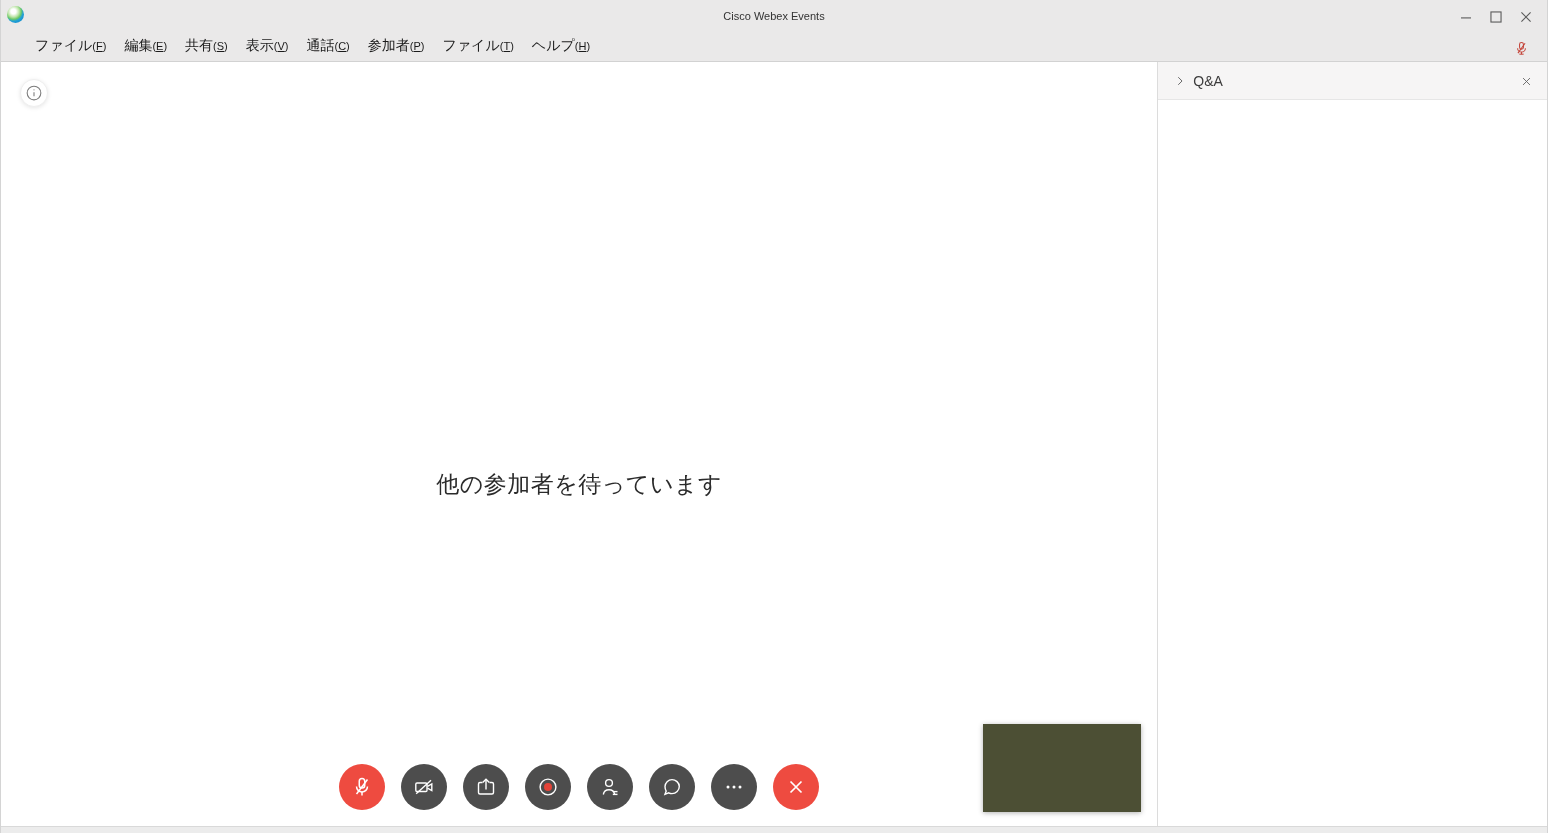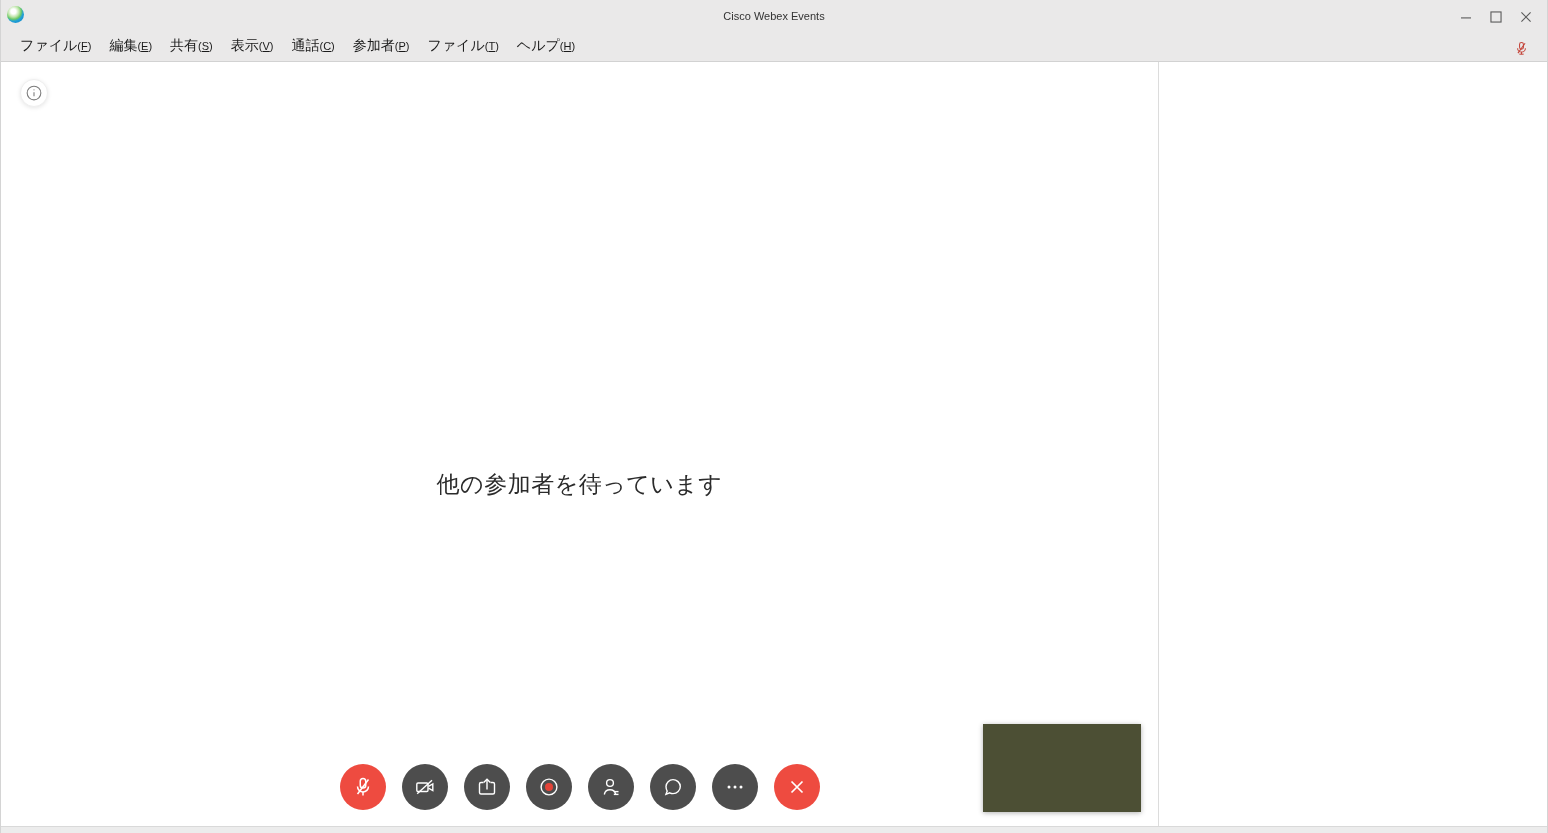--- a/index.html
+++ b/index.html
@@ -12,21 +12,21 @@
   .titlebar { position:absolute; top:0; left:0; width:100%; height:33px; background:#eae9e9; }
   .app-logo { position:absolute; left:6px; top:6px; width:17px; height:17px; border-radius:50%;
     background:radial-gradient(circle at 38% 32%, #ffffff 16%, #bce4a6 36%, #6cc868 50%, #21a0d8 62%, #0d7fc0 100%); }
   .title-text { position:absolute; top:0; left:0; width:100%; height:33px; line-height:33px; text-align:center;
     font-size:11px; color:#333333; }
   .win-controls { position:absolute; top:0; right:6px; height:33px; display:flex; align-items:center; }
   .win-btn { width:30px; height:30px; display:flex; align-items:center; justify-content:center; color:#5a5a5a; background:transparent; border:none; cursor:pointer; }
 
   
   .menubar { position:absolute; top:33px; left:0; width:100%; height:29px; background:#eae9e9;
-    border-bottom:1px solid #d2d2d2; display:flex; align-items:center; padding-left:10px; }
+    border-bottom:1px solid #d2d2d2; display:flex; align-items:center; padding-left:25px; }
   .menu-item { font-size:14px; color:#1b1b1b; padding:4px 9px 6px 9px; cursor:default; white-space:nowrap; }
   .menu-item .mn { font-size:11px; }
   .menu-item .mn u { text-decoration:underline; }
   .menubar-status { position:absolute; right:16px; top:4px; width:20px; height:22px; display:flex; align-items:center; justify-content:center; color:#c4453a; }
 
   
   .content { position:absolute; top:62px; left:0; width:100%; height:764px; display:flex; }
 
   .stage { position:relative; width:1158px; height:100%; background:#ffffff; border-right:1px solid #dcdcdc; }
 
@@ -210,18 +210,36 @@
             </svg>
           </span>
         </button>
 
       </div>
 
       <div class="self-video"></div>
 
     </div>
 
+    <div class="qa-panel">
+      <div class="qa-header">
+        <span class="qa-collapse">
+          <svg width="14" height="14" viewBox="0 0 24 24" fill="none" stroke="currentColor" stroke-width="1.6">
+            <polyline points="9,5.5 15.5,12 9,18.5"></polyline>
+          </svg>
+        </span>
+        <span class="qa-title">Q&amp;A</span>
+        <button class="qa-close">
+          <span>
+            <svg width="15" height="15" viewBox="0 0 24 24" fill="none" stroke="currentColor" stroke-width="1.4">
+              <path d="M6.5 6.5 L17.5 17.5 M17.5 6.5 L6.5 17.5"></path>
+            </svg>
+          </span>
+        </button>
+      </div>
+      <div class="qa-body"></div>
+    </div>
 
   </div>
 
   <div class="bottom-strip"></div>
 
 </div>
 
 </body></html>

